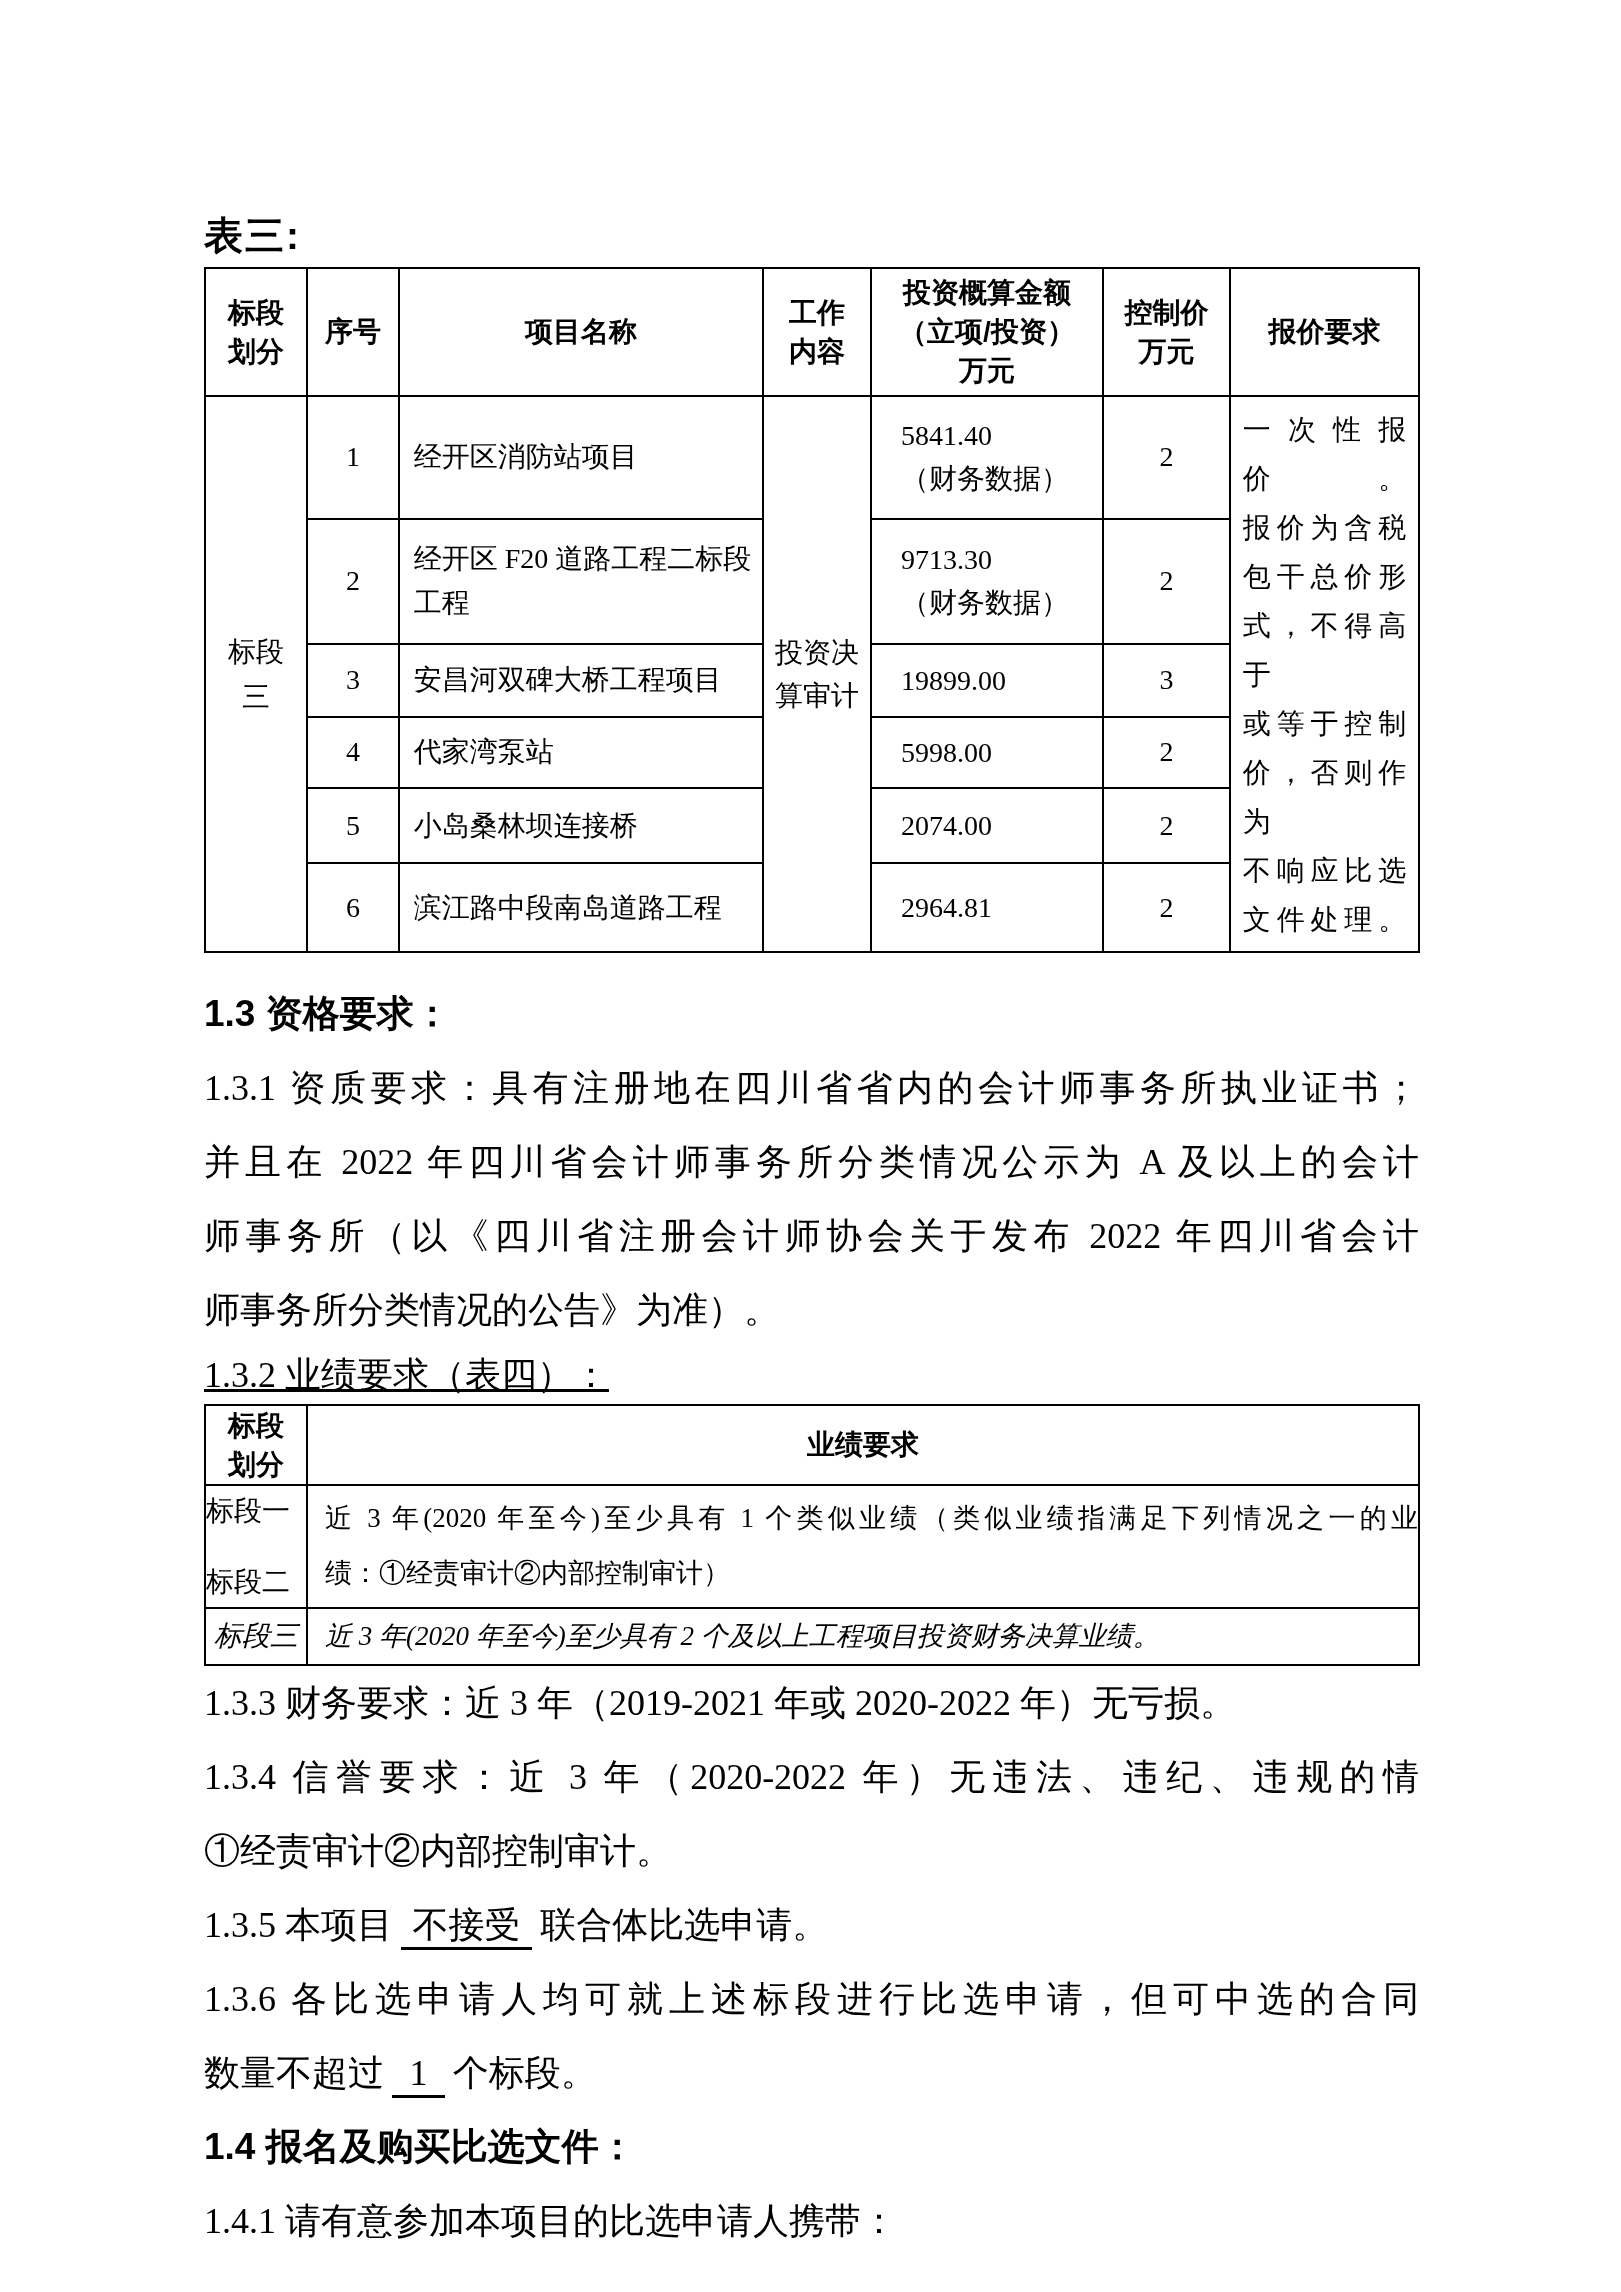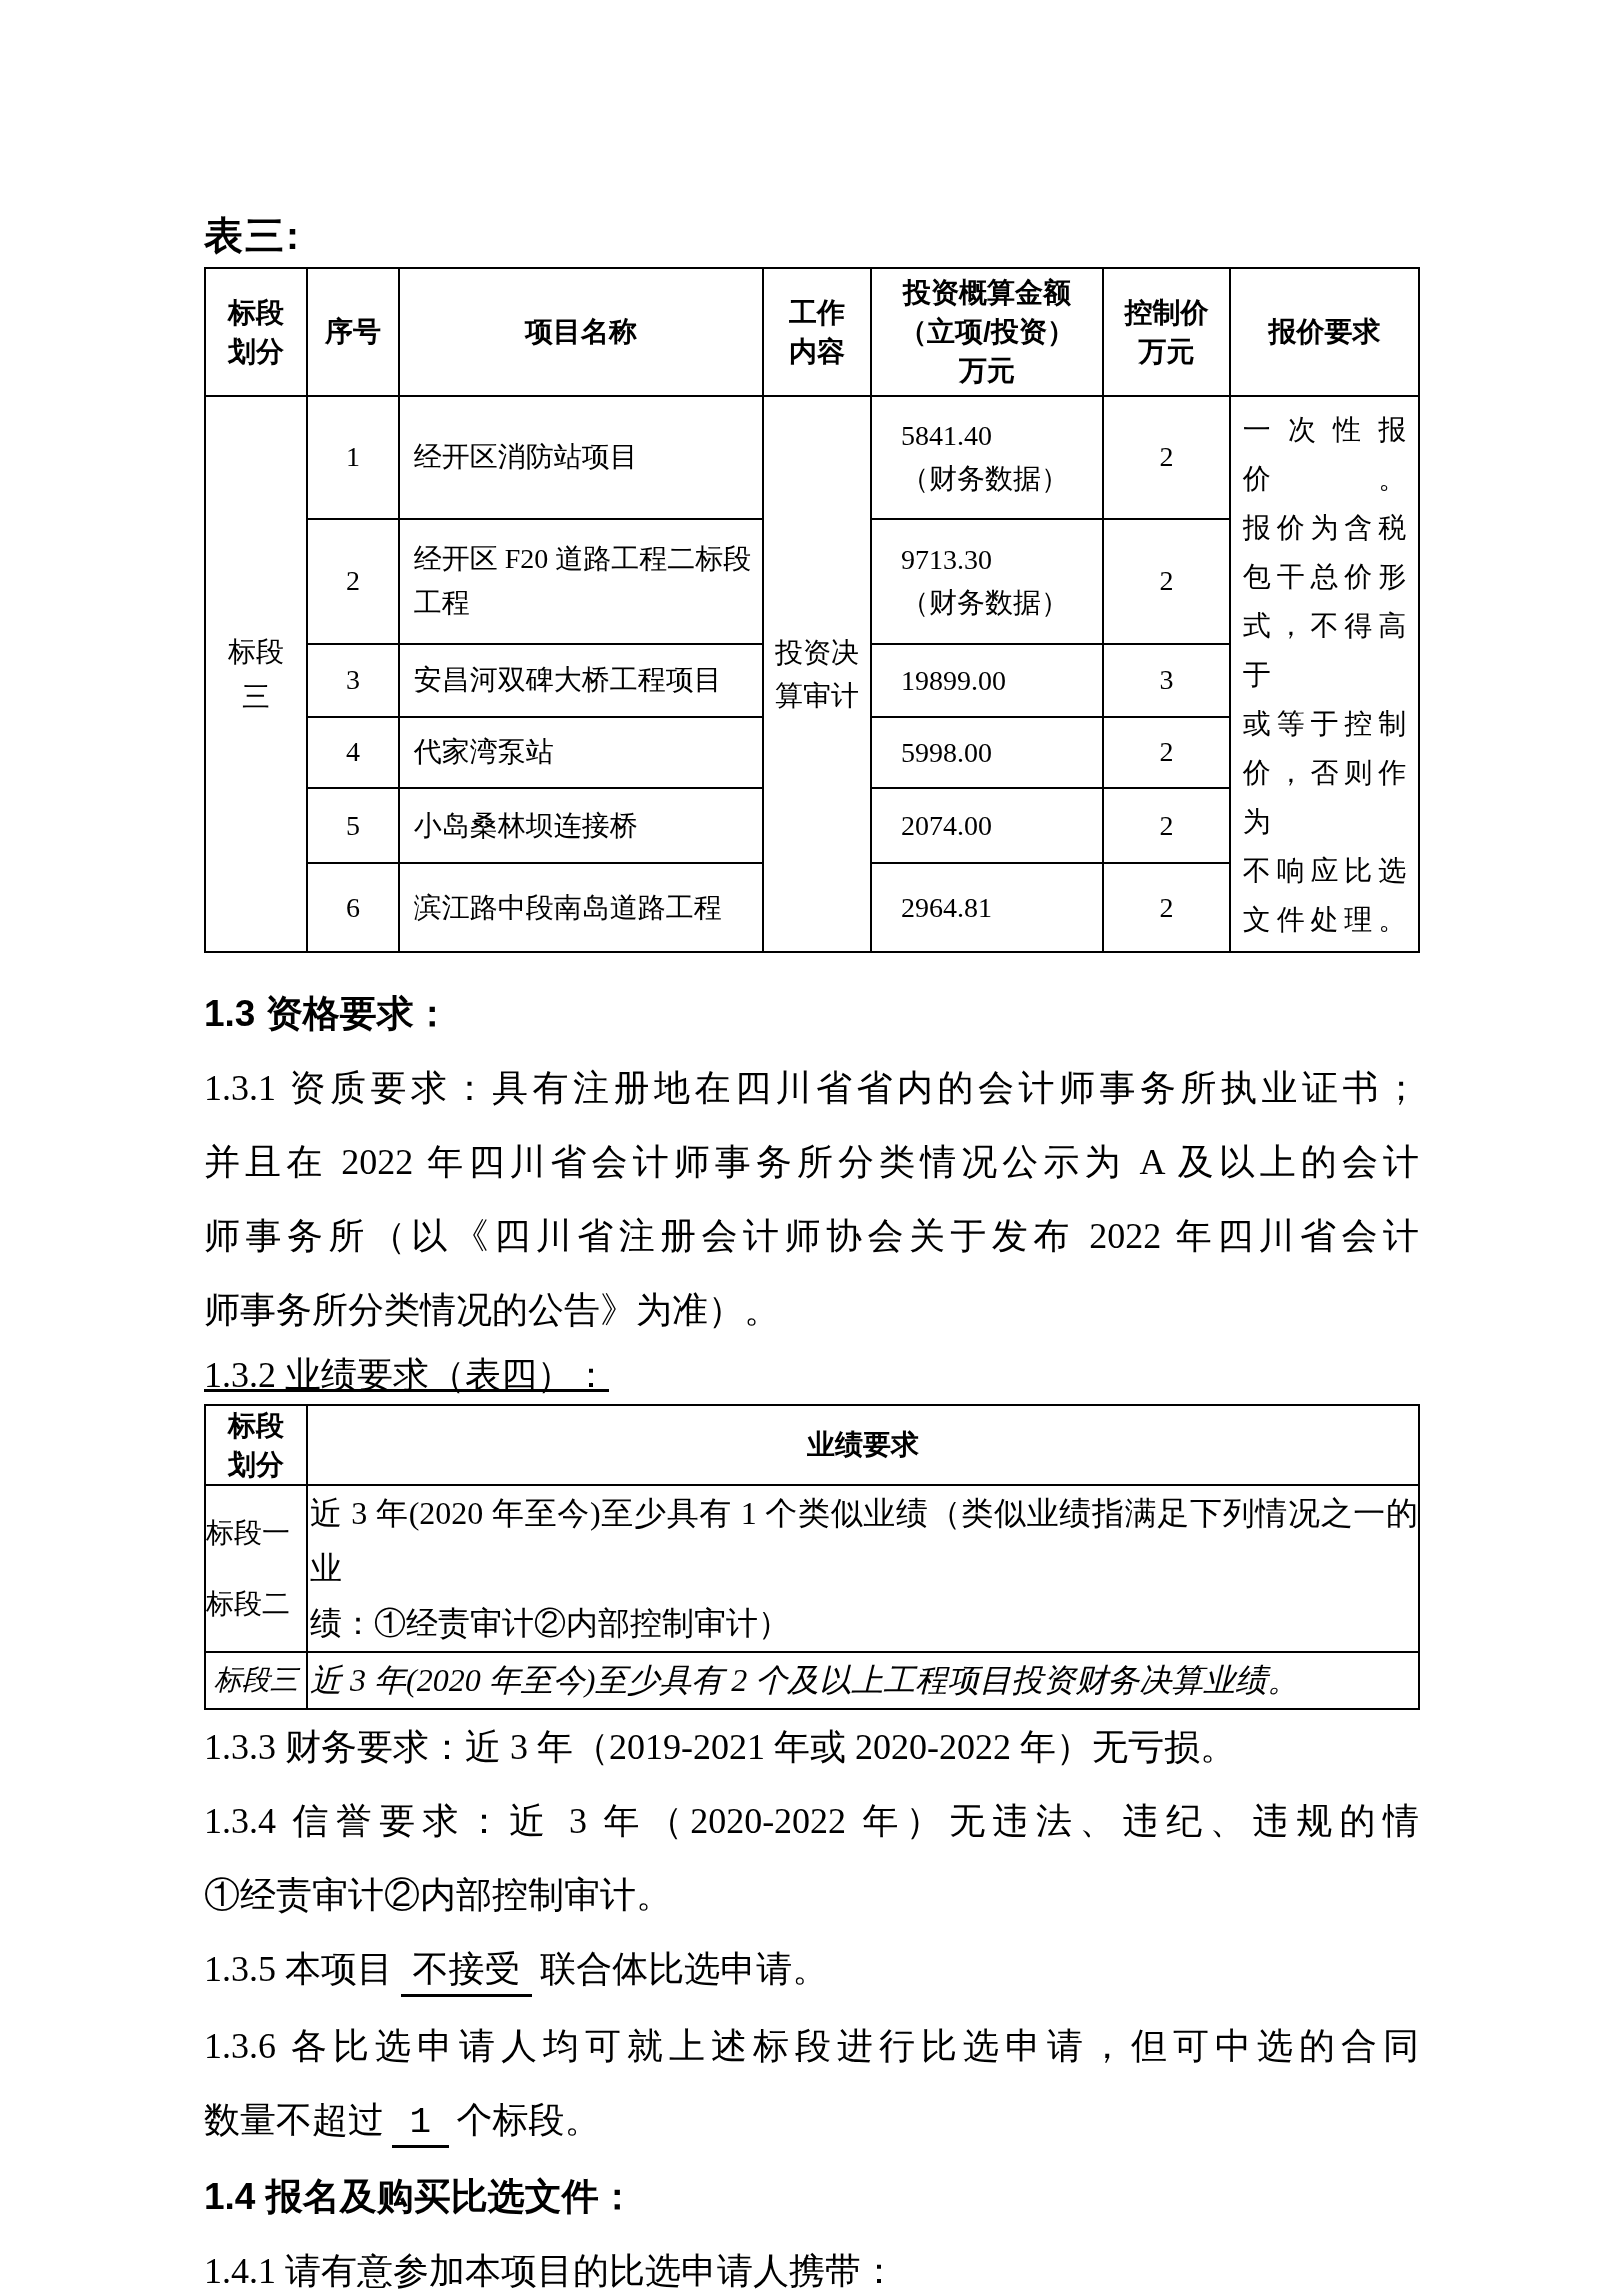--- a/index.html
+++ b/index.html
@@ -47,33 +47,33 @@
 
   .bline { font-size:36px; line-height:74px; }
   .jl { text-align:justify; text-align-last:justify; }
   .tight { line-height:57px;text-decoration:underline; }
   .h1b {
     font-family:"Liberation Sans","DejaVu Sans",sans-serif;
     font-weight:bold; font-size:37px; line-height:74px;
   }
   #h13 { margin-top:23.5px; }
 
-  .ul { border-bottom:3.9px solid #000; padding:0 11.8px 2px; margin:0 7.8px;font-family:Liberation Mono, monospace; }
+  .ul { border-bottom:3.9px solid #000; padding:0 11.8px 2px; margin:0 7.8px; }
   .ul-num { padding:0 17.6px 2px; }
 
   .t4 th {
     font-family:"Liberation Sans","DejaVu Sans",sans-serif;
     font-weight:bold; font-size:28px; line-height:39px;
     text-align:center; vertical-align:middle;
   }
   .t4h { height:80px; }
   .t4r1 { height:123px; } .t4r2 { height:53px;font-style:italic; }
   .t4-seg { text-align:center; font-size:28px; vertical-align:middle; }
   .t4-seg .stack { display:flex; flex-direction:column; gap:33px; align-items:flex-start; }
-  .t4-req { padding-left:2px; vertical-align:middle; font-size:32px; }
+  .t4-req { padding-left:17px; vertical-align:middle; font-size:27px; }
   .t4-req .ln { line-height:55px; }
 </style>
 </head>
 <body>
 
 <div class="sheet">
   <div class="content">
 
     <div class="t3-heading">表三:</div>
 

